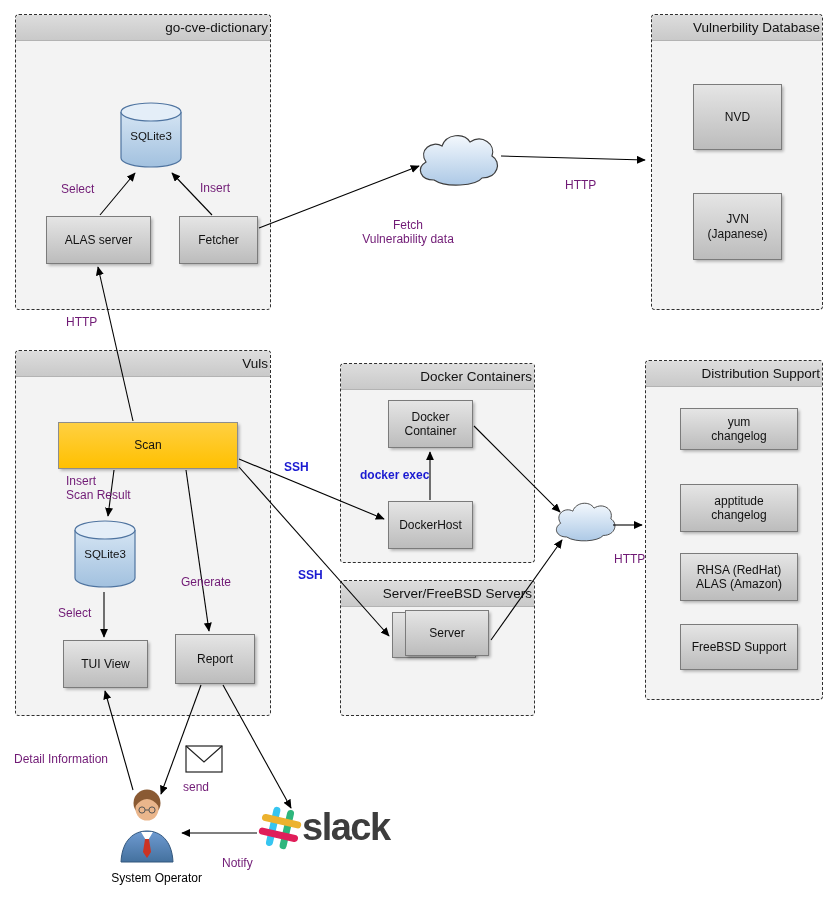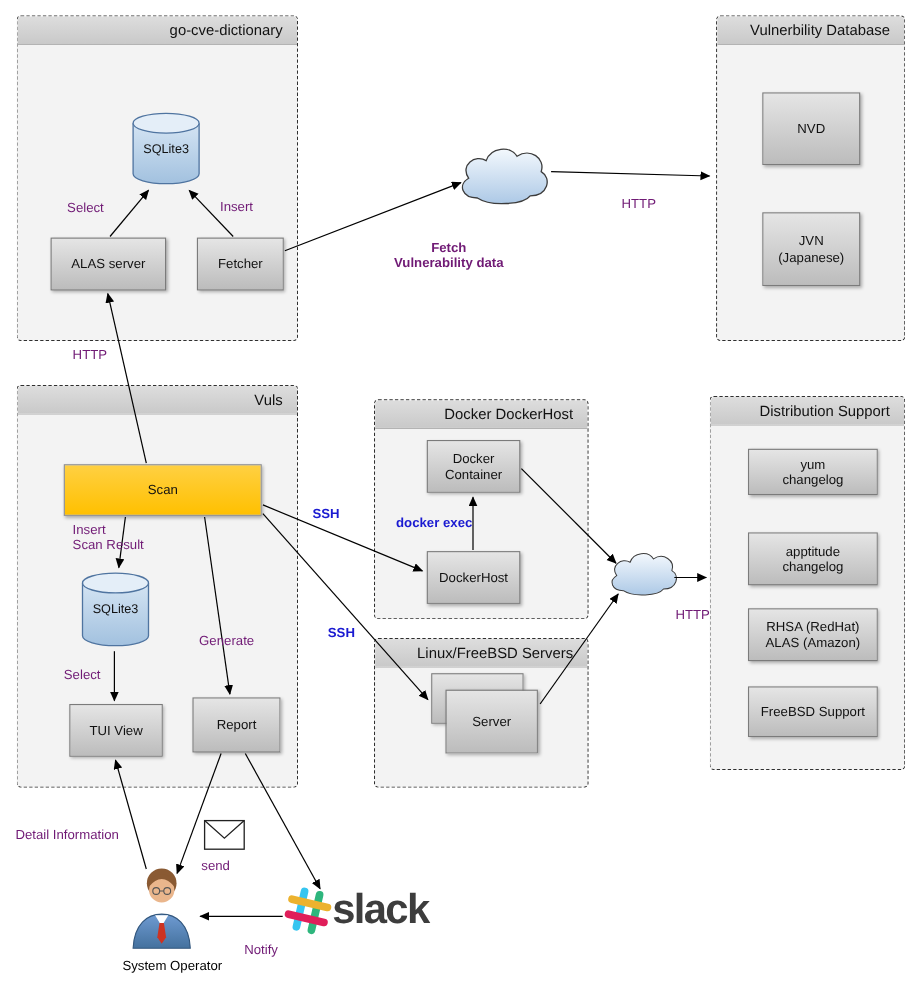--- a/index.html
+++ b/index.html
@@ -1,59 +1,59 @@
 <!DOCTYPE html>
 <html><head>
 <meta charset="utf-8">
 <style>
   * { margin:0; padding:0; box-sizing:border-box; }
   html,body { background:#ffffff; font-family:"Liberation Sans", sans-serif; }
   .canvas { position:relative; width:838px; height:904px; background:#fff; overflow:hidden; }
 
   .group { position:absolute; border:1.4px dashed #2f2f2f; background:#f3f3f3; border-radius:4px; z-index:1; }
   .group-header { height:26px; background:linear-gradient(#dddddd,#c9c9c9); border-bottom:1px solid #b3b3b3;
-                  display:flex; align-items:center; justify-content:flex-end; padding-right:13px;
+                  display:flex; align-items:center; justify-content:flex-end; padding-right:2px;
                   font-size:13.5px; color:#111; border-radius:4px 4px 0 0; }
 
   .node { position:absolute; background:linear-gradient(#e5e5e5,#bcbcbc); border:1px solid #7b7b7b;
           box-shadow:1.5px 1.5px 3px rgba(0,0,0,.30); display:flex; align-items:center; justify-content:center;
           text-align:center; font-size:12px; line-height:1.2; color:#111; white-space:pre-line; z-index:3; }
   .node.scan { background:linear-gradient(#ffd042,#ffc000); border-color:#8d8d8d; }
 
   .cyl { position:absolute; z-index:3; }
   .cyl .cyl-label { position:absolute; left:0; right:0; top:30px; text-align:center; font-size:11.5px; color:#111; }
 
   .edges { position:absolute; left:0; top:0; z-index:2; }
 
   .elabel { position:absolute; z-index:5; font-size:12px; color:#701a75; white-space:pre-line; line-height:1.2; }
   .elabel.blue { color:#1a1ad1; font-weight:bold; }
-  .elabel.center { text-align:center;font-weight:bold; }
+  .elabel.center { text-align:center; }
 
   .slack-text { position:absolute; z-index:5; font-size:38px; font-weight:bold; color:#3d3d3d; letter-spacing:-1.5px; line-height:1; }
   .operator-label { position:absolute; z-index:5; font-size:12px; color:#000000; text-align:right; }
 </style>
 </head>
 <body>
 
 <div class="canvas">
 
   <div class="group" style="left:15px;top:14px;width:256px;height:296px">
     <div class="group-header">go-cve-dictionary</div>
   </div>
   <div class="group" style="left:651px;top:14px;width:172px;height:296px">
     <div class="group-header">Vulnerbility Database</div>
   </div>
   <div class="group" style="left:15px;top:350px;width:256px;height:366px">
     <div class="group-header">Vuls</div>
   </div>
   <div class="group" style="left:340px;top:363px;width:195px;height:200px">
-    <div class="group-header">Docker DockerHost</div>
+    <div class="group-header">Docker Containers</div>
   </div>
   <div class="group" style="left:340px;top:580px;width:195px;height:136px">
-    <div class="group-header">Linux/FreeBSD Servers</div>
+    <div class="group-header">Server/FreeBSD Servers</div>
   </div>
   <div class="group" style="left:645px;top:360px;width:178px;height:340px">
     <div class="group-header">Distribution Support</div>
   </div>
 
   <svg class="edges" width="838" height="904">
     <defs>
       <marker id="arr" markerWidth="10" markerHeight="9" refX="8.2" refY="4" orient="auto" markerUnits="userSpaceOnUse">
         <path d="M0,0 L9,4 L0,8 Z" fill="#000"></path>
       </marker>
@@ -152,21 +152,21 @@
 
   <div class="node scan" style="left:58px;top:422px;width:180px;height:47px">Scan</div>
   <div class="node" style="left:63px;top:640px;width:85px;height:48px">TUI View</div>
   <div class="node" style="left:175px;top:634px;width:80px;height:50px">Report</div>
 
   <div class="node" style="left:388px;top:400px;width:85px;height:48px">Docker
 Container</div>
   <div class="node" style="left:388px;top:501px;width:85px;height:48px">DockerHost</div>
 
   <div class="node" style="left:392px;top:612px;width:84px;height:46px"></div>
-  <div class="node" style="left:405px;top:627px;width:84px;height:58px">Server</div>
+  <div class="node" style="left:405px;top:610px;width:84px;height:46px">Server</div>
 
   <div class="node" style="left:680px;top:408px;width:118px;height:42px">yum
 changelog</div>
   <div class="node" style="left:680px;top:484px;width:118px;height:48px">apptitude
 changelog</div>
   <div class="node" style="left:680px;top:553px;width:118px;height:48px">RHSA (RedHat)
 ALAS (Amazon)</div>
   <div class="node" style="left:680px;top:624px;width:118px;height:46px">FreeBSD Support</div>
 
   <div class="elabel" style="left:61px;top:182px">Select</div>

